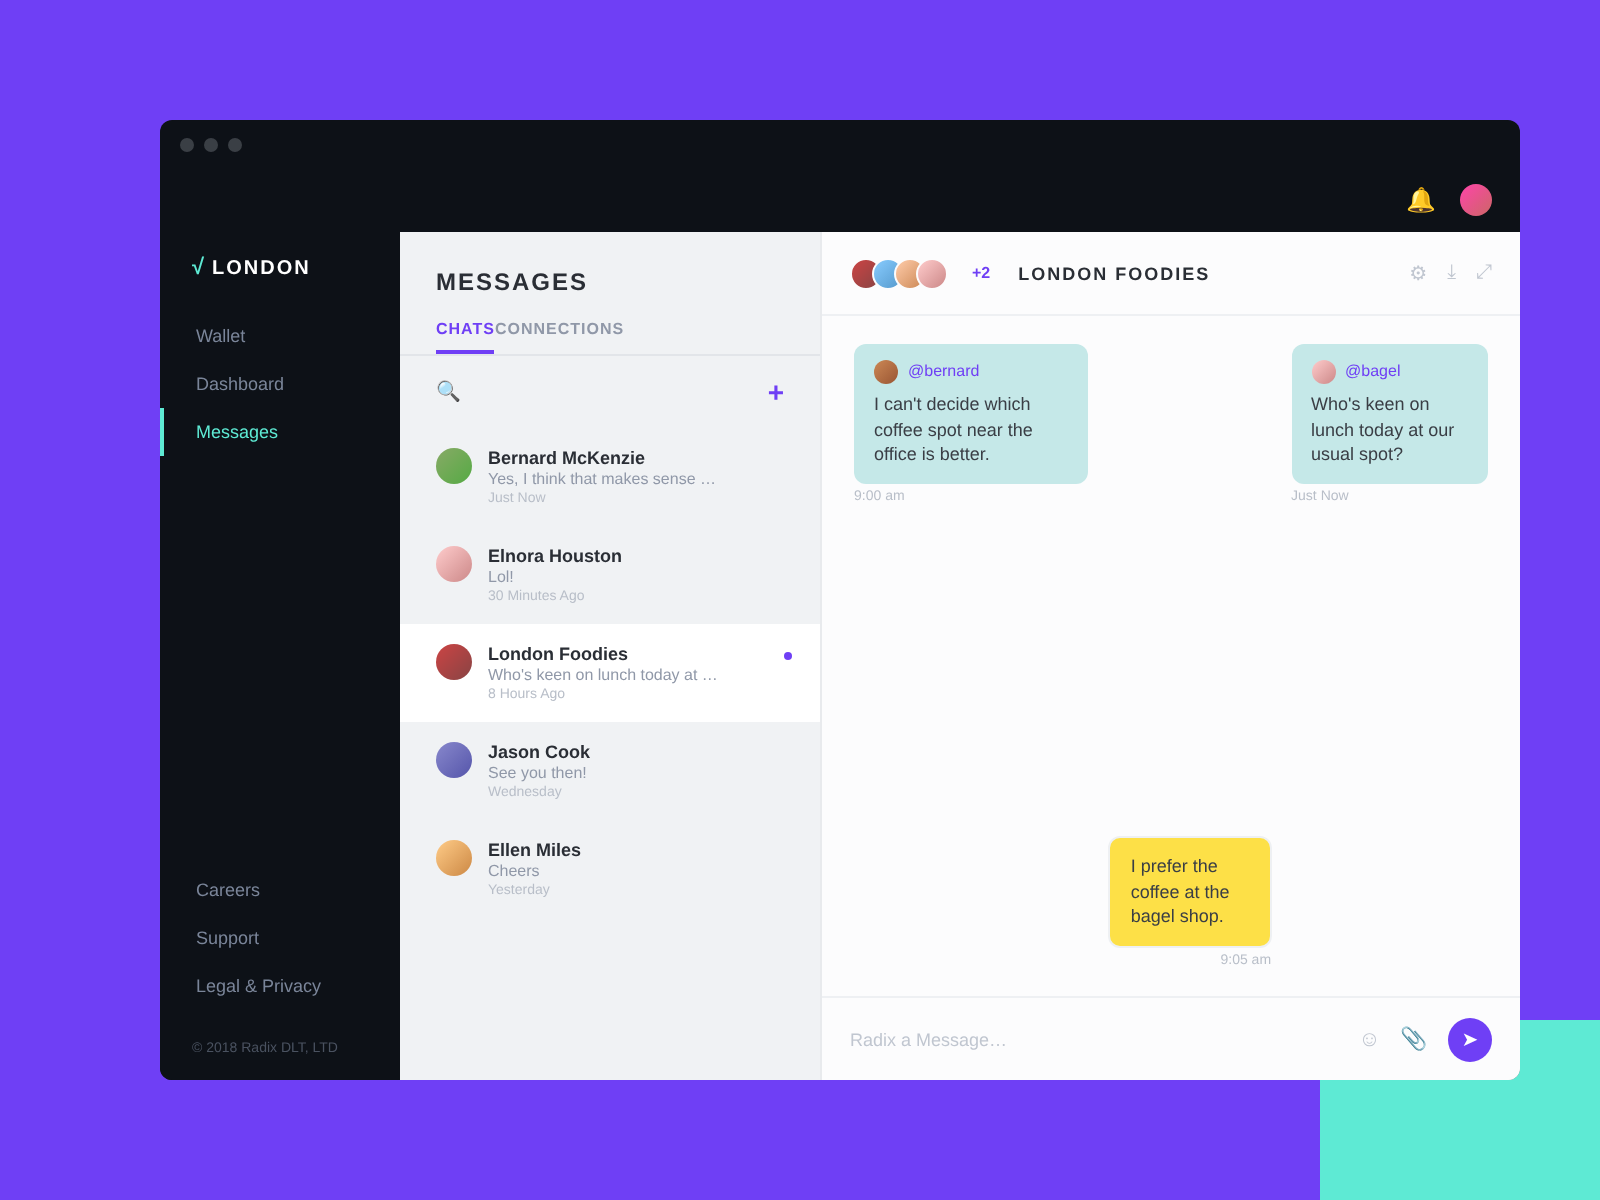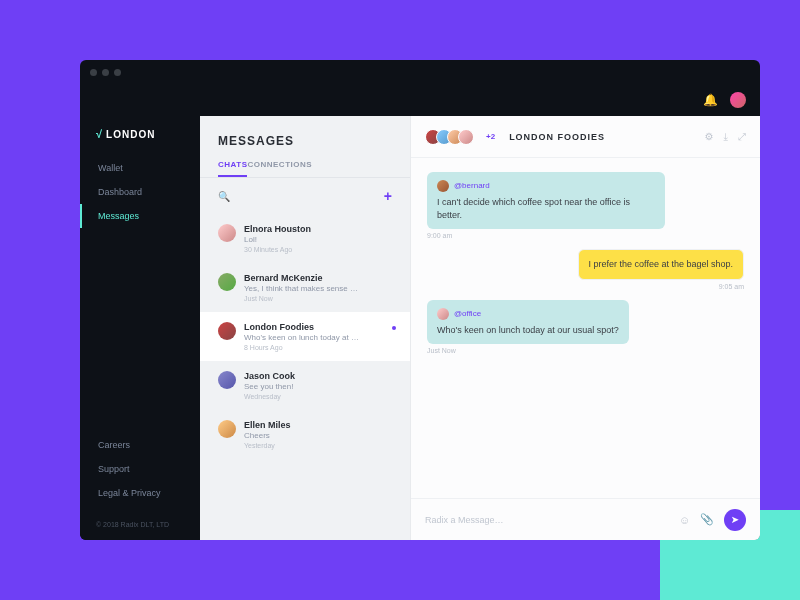--- a/index.html
+++ b/index.html
@@ -46,21 +46,21 @@
 .chat-time { font-size:7px; color:#b8bec8; margin-top:2px; }
 .conversation { flex:1; background:#fcfcfd; display:flex; flex-direction:column; border-left:1px solid #e8eaed; }
 .conv-header { height:42px; display:flex; align-items:center; padding:0 14px; gap:8px; border-bottom:1px solid #eef0f3; }
 .avatar-stack { display:flex; }
 .stack-av { width:16px; height:16px; border-radius:50%; border:1.5px solid #fcfcfd; margin-left:-5px; }
 .stack-av:first-child { margin-left:0; }
 .stack-av.s1{background:linear-gradient(135deg,#c44,#844);} .stack-av.s2{background:linear-gradient(135deg,#8cf,#59c);} .stack-av.s3{background:linear-gradient(135deg,#fca,#c85);} .stack-av.s4{background:linear-gradient(135deg,#fcc,#c88);}
 .extra-count { font-size:8px; color:#6F3FF5; font-weight:600; margin-left:4px; }
 .conv-title { font-size:9px; font-weight:600; letter-spacing:1px; color:#2a2e35; margin-left:6px; }
 .conv-actions { margin-left:auto; display:flex; gap:10px; color:#c0c6d0; font-size:10px; }
-.messages-area { flex:1; padding:14px 16px; display:flex; flex-direction:column; gap:10px; }
+.messages-area { flex:1; padding:14px 16px; display:flex; flex-direction:row; gap:10px; }
 .msg { max-width:75%; }
 .msg.received { align-self:flex-start; }
 .msg.sent { align-self:flex-end; }
 .bubble { padding:8px 10px; border-radius:6px; font-size:9px; line-height:1.4; color:#3a3e45; }
 .bubble.received { background:#C5E8E8; }
 .bubble.sent { background:#fde047; border:1px solid #eef0f3; }
 .msg-header { display:flex; align-items:center; gap:5px; margin-bottom:4px; }
 .msg-av { width:12px; height:12px; border-radius:50%; }
 .msg-av.m1{background:linear-gradient(135deg,#c85,#953);} .msg-av.m2{background:linear-gradient(135deg,#fcc,#c88);}
 .msg-user { font-size:8px; color:#6F3FF5; }
@@ -110,33 +110,33 @@
         <div class="tabs">
           <div class="tab active">CHATS</div>
           <div class="tab">CONNECTIONS</div>
         </div>
         <div class="search-row">
           <span class="search-icon">🔍</span>
           <span class="plus-icon">+</span>
         </div>
         <div class="chat-list">
           <div class="chat-item">
+            <div class="chat-avatar a1"></div>
+            <div class="chat-info">
+              <div class="chat-name">Bernard McKenzie</div>
+              <div class="chat-preview">Yes, I think that makes sense …</div>
+              <div class="chat-time">Just Now</div>
+            </div>
+          </div>
+          <div class="chat-item">
             <div class="chat-avatar a2"></div>
             <div class="chat-info">
               <div class="chat-name">Elnora Houston</div>
               <div class="chat-preview">Lol!</div>
               <div class="chat-time">30 Minutes Ago</div>
-            </div>
-          </div>
-          <div class="chat-item">
-            <div class="chat-avatar a1"></div>
-            <div class="chat-info">
-              <div class="chat-name">Bernard McKenzie</div>
-              <div class="chat-preview">Yes, I think that makes sense …</div>
-              <div class="chat-time">Just Now</div>
             </div>
           </div>
           <div class="chat-item active">
             <div class="chat-avatar group"></div>
             <div class="chat-info">
               <div class="chat-name">London Foodies</div>
               <div class="chat-preview">Who's keen on lunch today at …</div>
               <div class="chat-time">8 Hours Ago</div>
             </div>
           </div>
@@ -189,21 +189,21 @@
           <div class="msg sent">
             <div class="bubble sent">
               <div>I prefer the coffee at the bagel shop.</div>
             </div>
             <div class="msg-time" style="text-align:right">9:05 am</div>
           </div>
           <div class="msg received">
             <div class="bubble received">
               <div class="msg-header">
                 <div class="msg-av m2"></div>
-                <span class="msg-user">@office</span>
+                <span class="msg-user">@bagel</span>
               </div>
               <div>Who's keen on lunch today at our usual spot?</div>
             </div>
             <div class="msg-time">Just Now</div>
           </div>
         </div>
         <div class="composer">
           <div class="composer-input">Radix a Message…</div>
           <span class="composer-icon">☺</span>
           <span class="composer-icon">📎</span>

